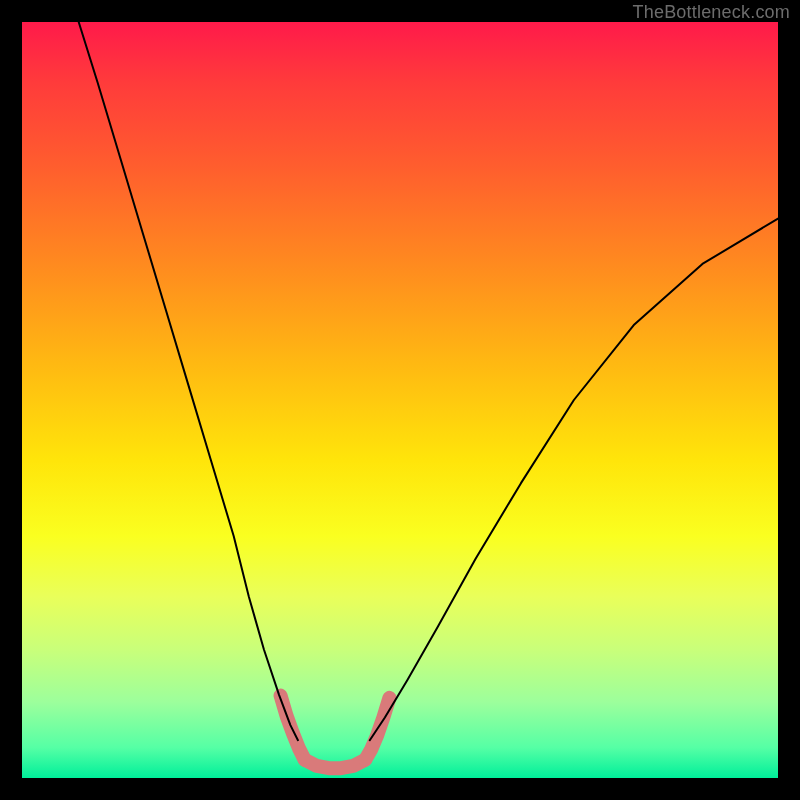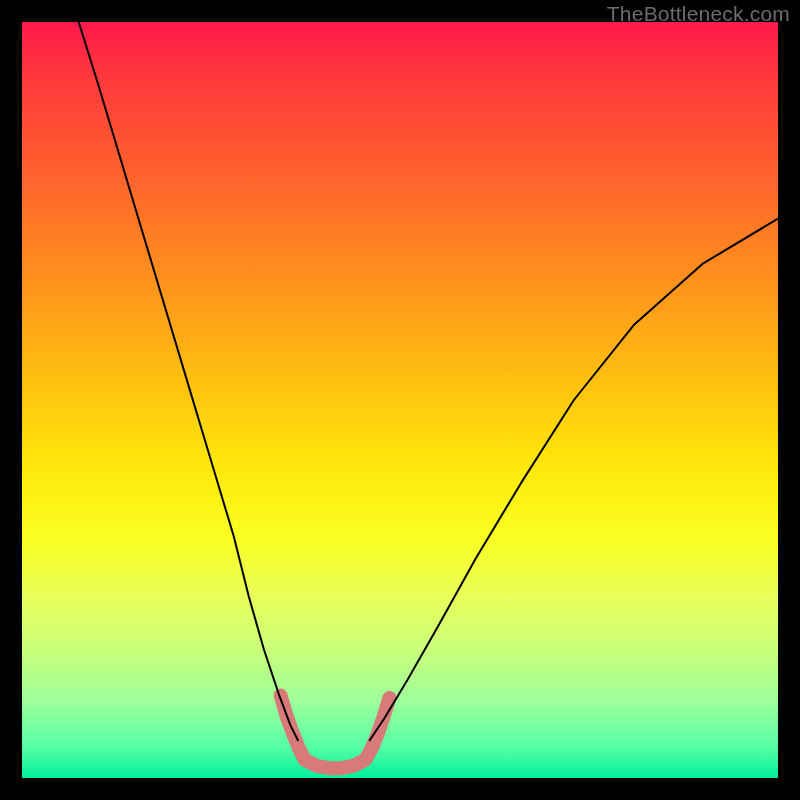--- a/index.html
+++ b/index.html
@@ -28,21 +28,21 @@
       #c9ff7a 83%,
       #9cff9c 90%,
       #55ffa5 96%,
       #00ef9a 100%);
   }
   .watermark {
     position: absolute;
     top: 2px;
     right: 10px;
     font-family: Arial, Helvetica, sans-serif;
-    font-size: 21px;
+    font-size: 18px;
     color: #6c6c6c;
     letter-spacing: 0.2px;
     font-weight: 500;
   }
   svg.curves {
     position: absolute;
     left: 0; top: 0;
     width: 100%;
     height: 100%;
     overflow: visible;

